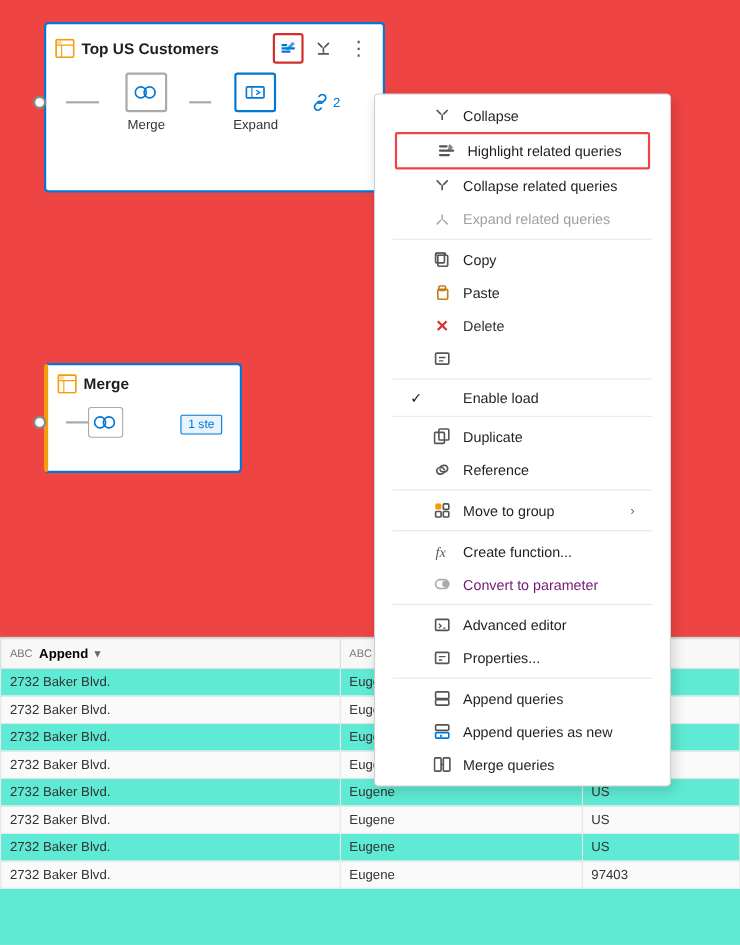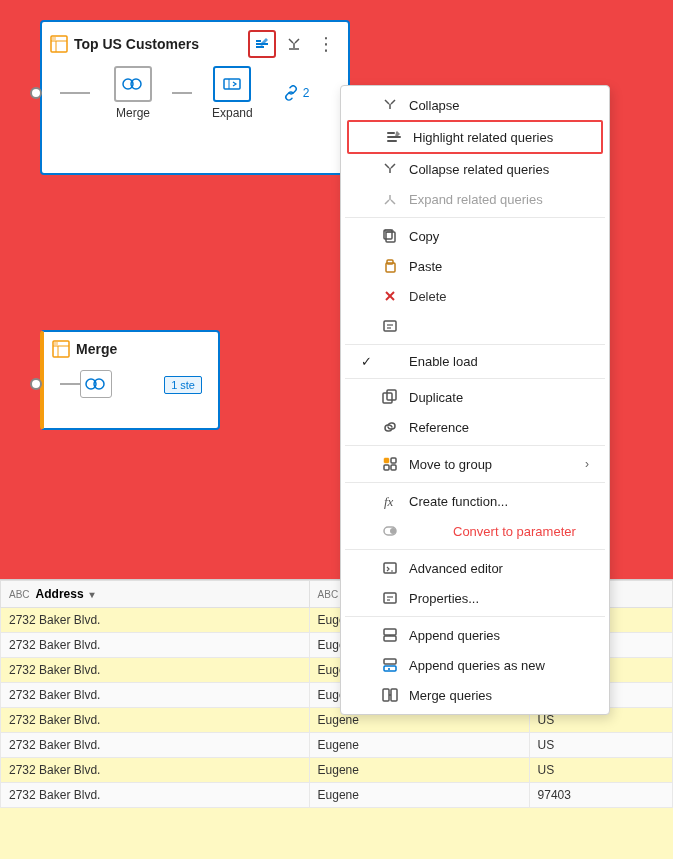--- a/index.html
+++ b/index.html
@@ -138,21 +138,21 @@
     .context-menu {
       position: absolute;
       top: 85px;
       left: 340px;
       width: 270px;
       background: white;
       border: 1px solid #d0d0d0;
       box-shadow: 2px 4px 12px rgba(0,0,0,0.15);
       border-radius: 4px;
       z-index: 100;
-      padding: 4px 4px;
+      padding: 4px 16px;
     }
 
     .menu-item {
       display: flex;
       align-items: center;
       padding: 6px 16px;
       gap: 10px;
       cursor: pointer;
       color: #1f1f1f;
       position: relative;
@@ -200,21 +200,21 @@
       margin: 3px 0;
     }
 
     
     .table-area {
       position: absolute;
       bottom: 0;
       left: 0;
       width: 673px;
       height: 280px;
-      background: #fef9c3;
+      background: #5eead4;
       border-top: 1px solid #d0d0d0;
       overflow: hidden;
     }
 
     table {
       width: 100%;
       border-collapse: collapse;
       font-size: 12px;
     }
 
@@ -501,21 +501,21 @@
       <span class="menu-label">Create function...</span>
     </div>
     <div class="menu-item disabled">
       <span class="menu-check"></span>
       <span class="menu-icon">
         <svg width="16" height="16" viewBox="0 0 16 16">
           <rect x="2" y="4" width="12" height="8" rx="4" fill="none" stroke="#aaa" stroke-width="1.5"></rect>
           <circle cx="11" cy="8" r="3" fill="#aaa"></circle>
         </svg>
       </span>
-      <span class="menu-label" style="color: #ef4444; margin-left: 44px;">Convert to parameter</span>
+      <span class="menu-label" style="color: #701a75;">Convert to parameter</span>
     </div>
     <div class="menu-separator"></div>
     <div class="menu-item">
       <span class="menu-check"></span>
       <span class="menu-icon">
         <svg width="16" height="16" viewBox="0 0 16 16">
           <rect x="2" y="3" width="12" height="10" rx="1" fill="none" stroke="#555" stroke-width="1.5"></rect>
           <path d="M5 7l2 2-2 2M9 11h2" fill="none" stroke="#555" stroke-width="1.2"></path>
         </svg>
       </span>
@@ -568,21 +568,21 @@
     </div>
   </div>
 
 <div class="table-area">
   <table id="data-table">
     <thead id="table-head">
         <tr>
           <th>
             <div class="th-inner">
               <span class="col-type">ABC</span>
-              <span>Address</span>
+              <span>Append</span>
               <span class="dropdown-icon">▾</span>
             </div>
           </th>
           <th>
             <div class="th-inner">
               <span class="col-type">ABC</span>
               <span>City</span>
               <span class="dropdown-icon">▾</span>
             </div>
           </th>

